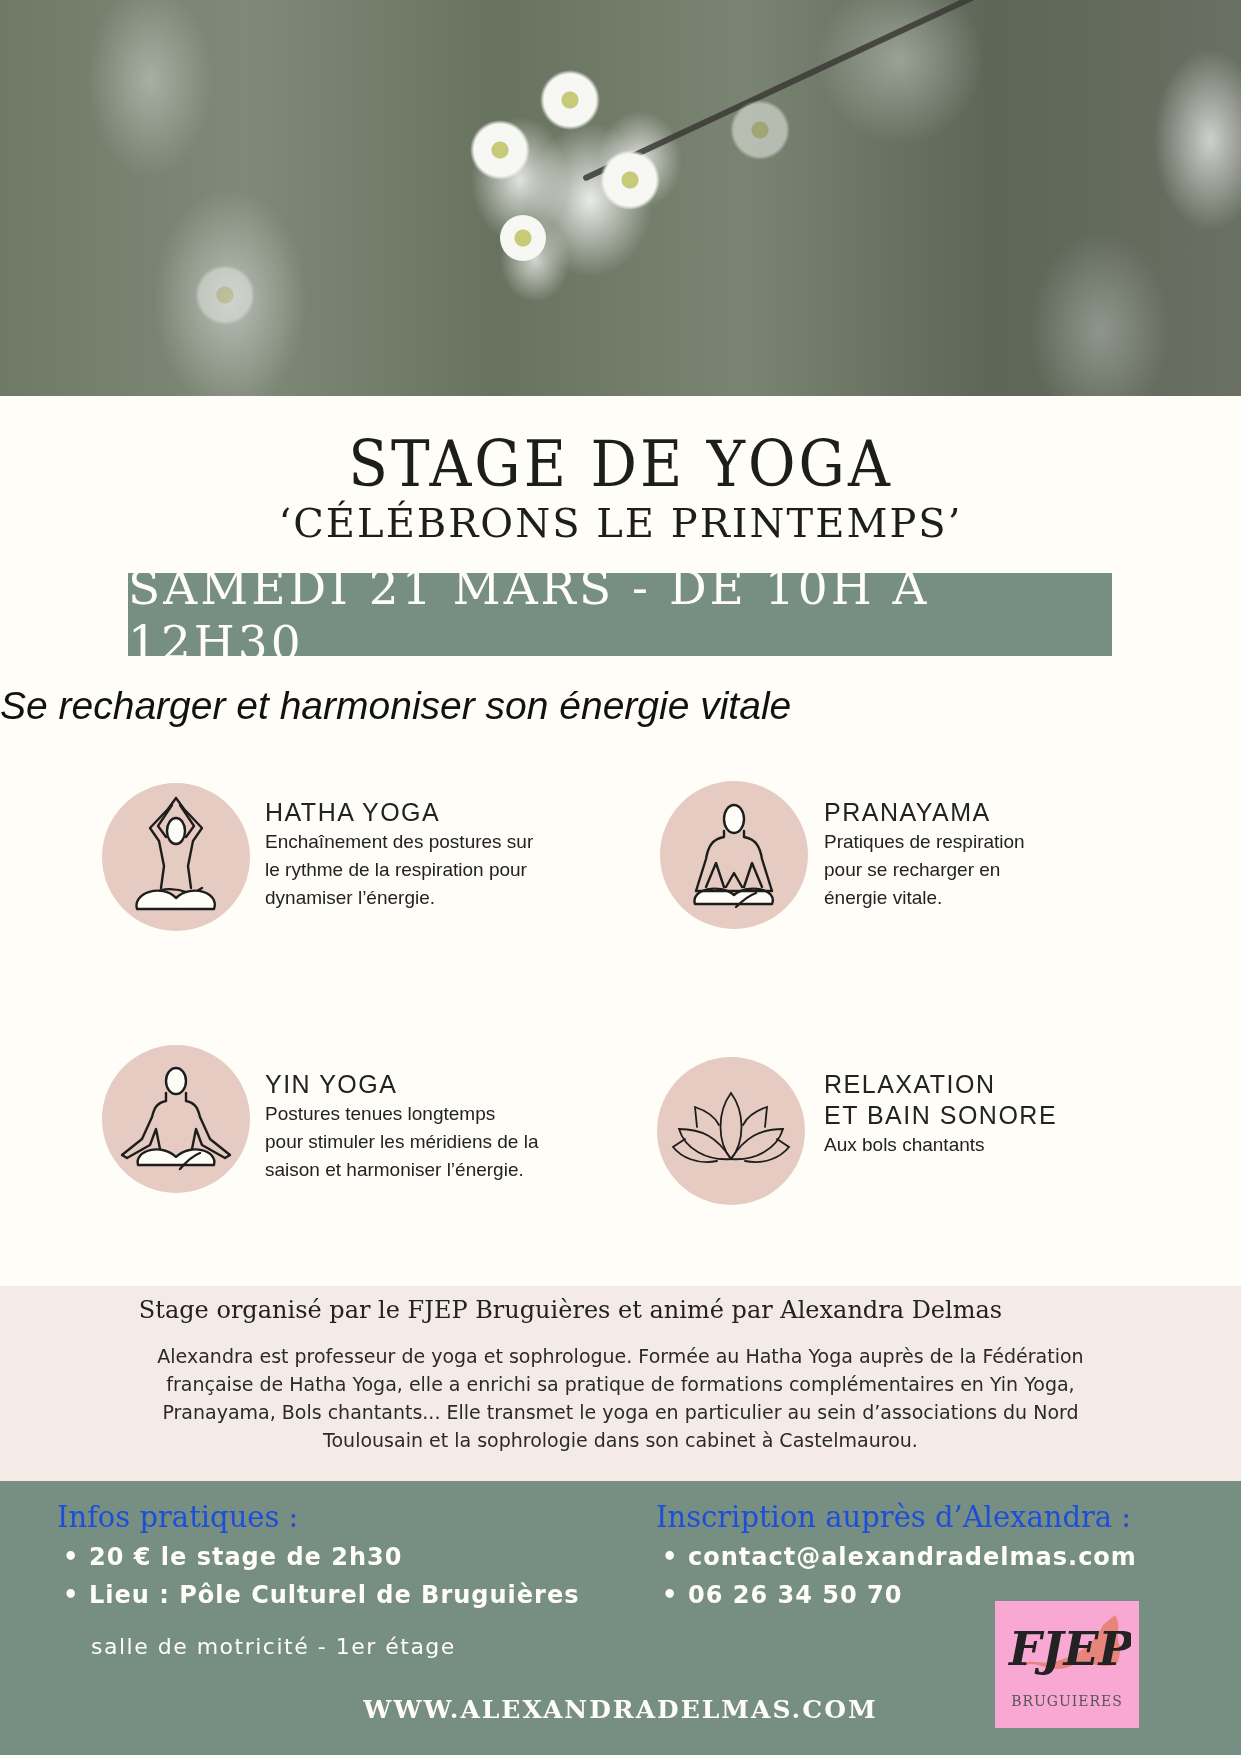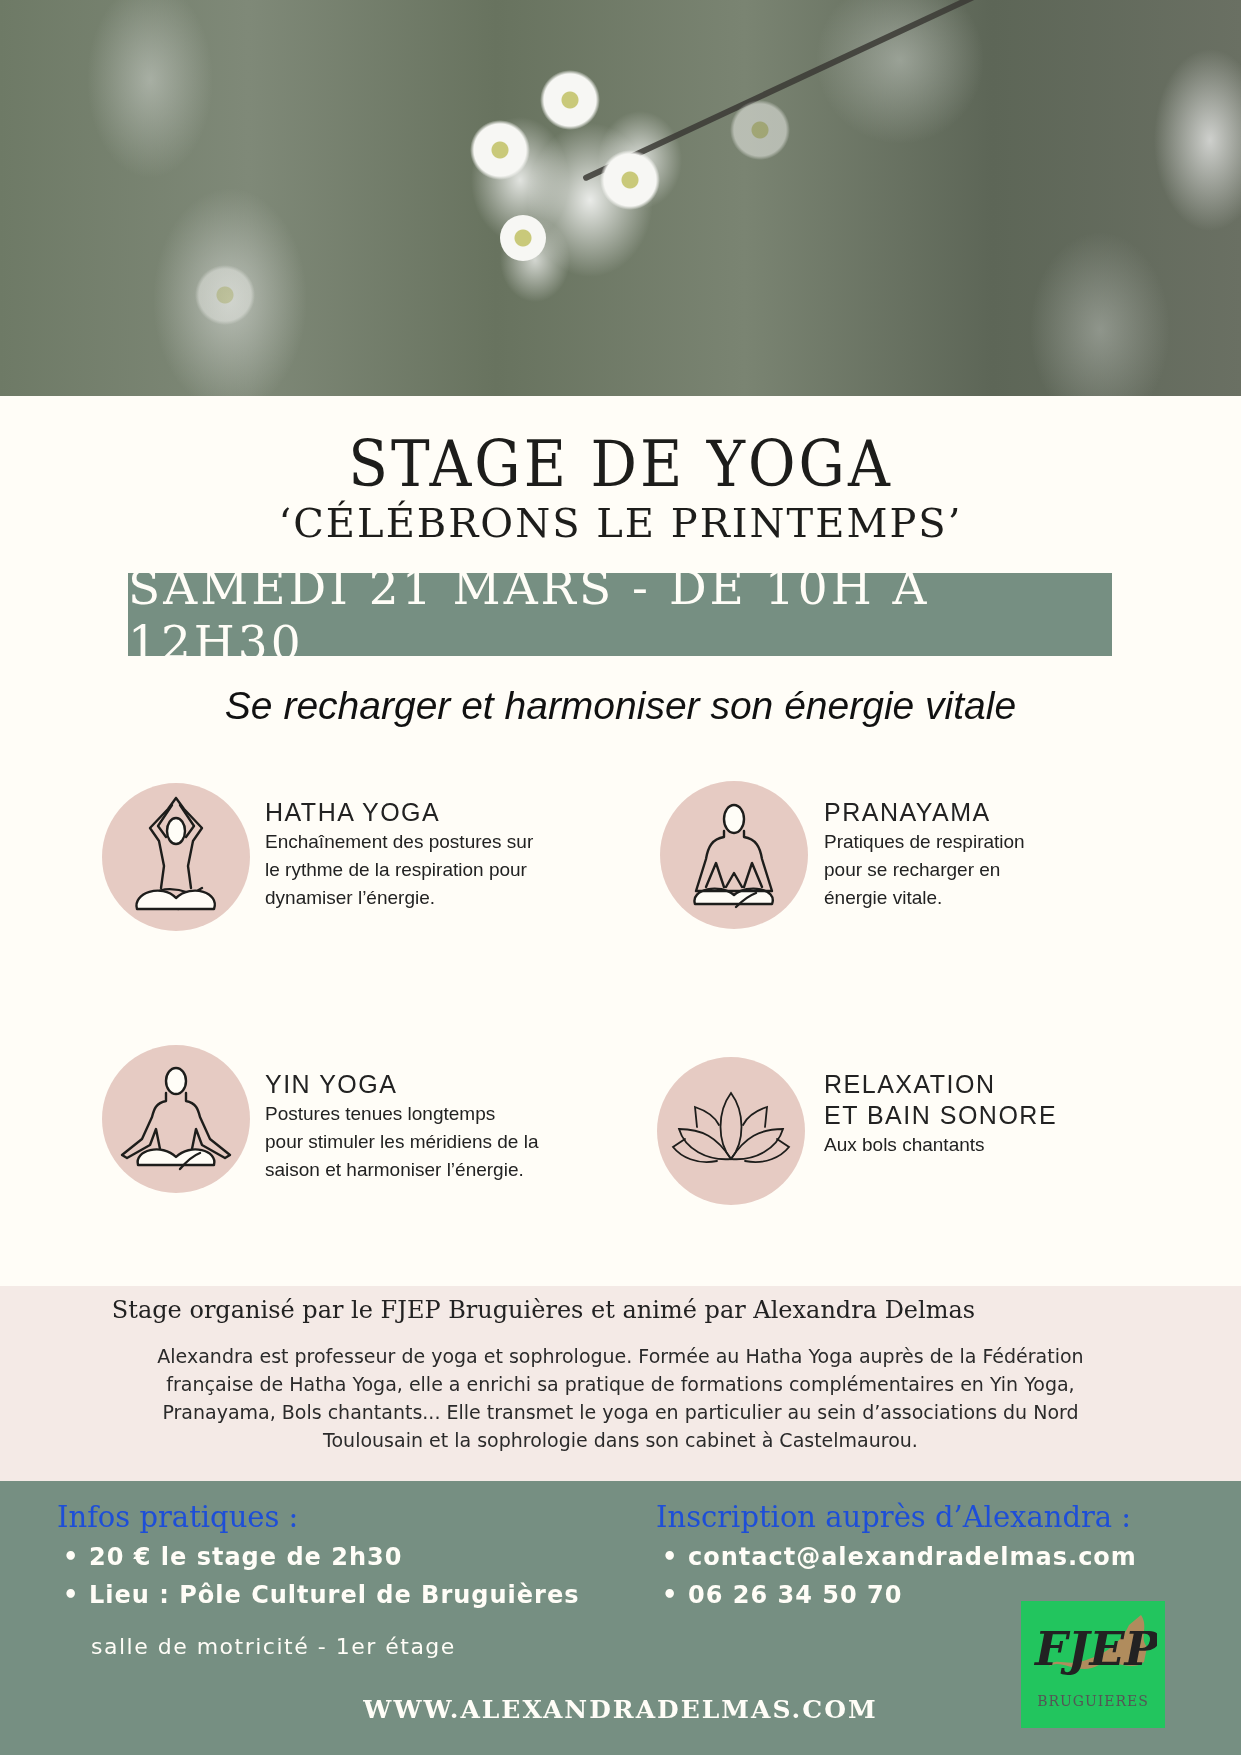--- a/index.html
+++ b/index.html
@@ -17,36 +17,36 @@
       radial-gradient(ellipse 120px 120px at 900px 60px, rgba(215,220,215,0.45), rgba(255,255,255,0) 70%),
       radial-gradient(ellipse 100px 140px at 1100px 330px, rgba(210,214,210,0.4), rgba(255,255,255,0) 70%),
       linear-gradient(90deg,#6e7a66 0%,#7f8978 20%,#68735f 40%,#7a8472 60%,#5d6657 80%,#6a7063 100%);}
   .hero .branch{position:absolute;left:520px;top:40px;width:600px;height:6px;background:#3b3a35;transform-origin:left center;transform:rotate(-25deg) translate(0,150px);border-radius:3px;opacity:.85;}
   .hero .blossom{position:absolute;width:60px;height:60px;border-radius:50%;
     background:radial-gradient(circle at 50% 50%, #c9c97a 0 8px, #f7f7f4 9px 26px, rgba(247,247,244,0) 30px);}
   .title{left:0;width:1241px;top:430px;text-align:center;font-family:"DejaVu Serif",serif;font-size:58px;letter-spacing:3px;color:#1d1d1b;transform:scaleY(1.08);}
   .subtitle{left:0;width:1241px;top:500px;text-align:center;font-family:"DejaVu Serif",serif;font-size:40px;letter-spacing:2px;color:#1d1d1b;}
   .banner{left:128px;top:573px;width:984px;height:83px;background:#768f82;display:flex;align-items:center;justify-content:center;}
   .banner span{font-family:"DejaVu Serif",serif;font-size:47px;color:#fffdf7;letter-spacing:3px;}
-  .tagline{left:0;width:1241px;top:684px;text-align:center;font-family:"Liberation Sans",sans-serif;font-style:italic;font-size:39px;color:#111;}
+  .tagline{left:0;width:1241px;top:684px;font-family:"Liberation Sans",sans-serif;font-style:italic;font-size:39px;color:#111;}
   .circle{width:148px;height:148px;border-radius:50%;background:#e6cbc3;}
   .circle svg{width:148px;height:148px;}
   .feat-title{font-family:Liberation Sans, sans-serif;font-size:25px;letter-spacing:1.5px;color:#222;line-height:31px;}
   .feat-desc{font-family:Liberation Sans, sans-serif;font-size:19px;line-height:28px;color:#222;}
   .pink{left:0;top:1286px;width:1241px;height:195px;background:#f4eae6;}
-  .org-title{left:0;width:1087px;top:1296px;text-align:center;font-family:"DejaVu Serif",serif;font-size:24px;color:#222;}
+  .org-title{left:0;width:1087px;top:1296px;text-align:center;font-family:"DejaVu Serif",serif;font-size:24px;color:#222;padding-left:27px;}
   .bio{left:80px;width:1081px;top:1342px;text-align:center;font-family:"DejaVu Sans",sans-serif;font-size:19px;line-height:28px;color:#2a2a2a;}
   .green{left:0;top:1481px;width:1241px;height:274px;background:#768f82;}
   .info-head{font-family:"DejaVu Serif",serif;font-size:29px;color:#1d4ed8;}
   .info-list{list-style:none;margin:0;padding:0;}
   .info-list li{font-family:"DejaVu Sans",sans-serif;font-weight:bold;font-size:24px;color:#fffdf7;letter-spacing:1px;line-height:38px;position:relative;padding-left:32px;}
   .info-list li::before{content:"•";position:absolute;left:6px;top:0;font-weight:bold;}
   .info-sub{font-family:"DejaVu Sans",sans-serif;font-size:22px;color:#fffdf7;letter-spacing:1.5px;}
   .website{left:0;width:1241px;top:1695px;text-align:center;font-family:"DejaVu Serif",serif;font-weight:bold;font-size:25px;letter-spacing:2px;color:#fffdf7;}
-  .logo{left:1021px;top:1601px;width:144px;height:127px;background:#22c55e;}
+  .logo{left:995px;top:1601px;width:144px;height:127px;background:#f9a8d4;}
   .logo .fjep{position:absolute;left:8px;top:6px;width:128px;height:80px;}
   .logo .bru{position:absolute;left:0;width:144px;top:92px;text-align:center;font-family:"DejaVu Serif",serif;font-size:14px;color:#555;letter-spacing:1px;}
 </style>
 </head>
 <body>
 
 <div class="abs hero">
   <div class="branch"></div>
   <div class="blossom" style="left:470px;top:120px;"></div>
   <div class="blossom" style="left:540px;top:70px;"></div>

